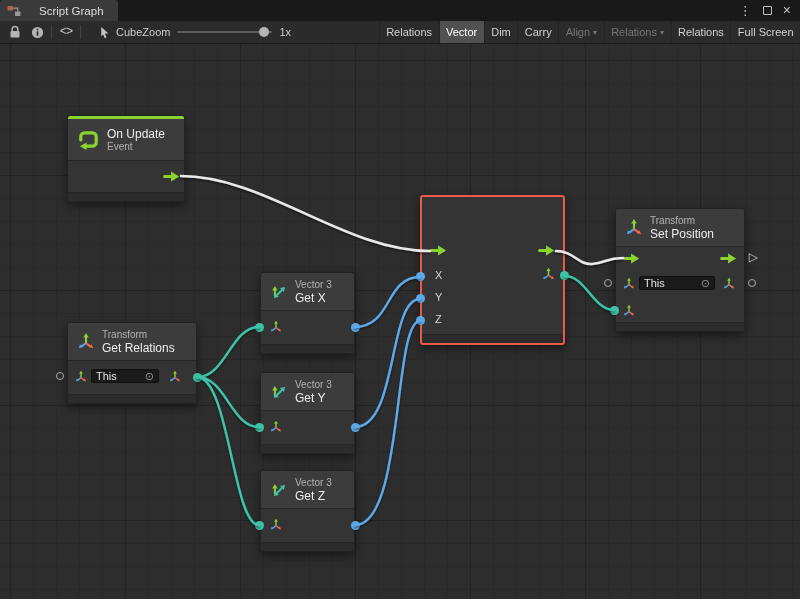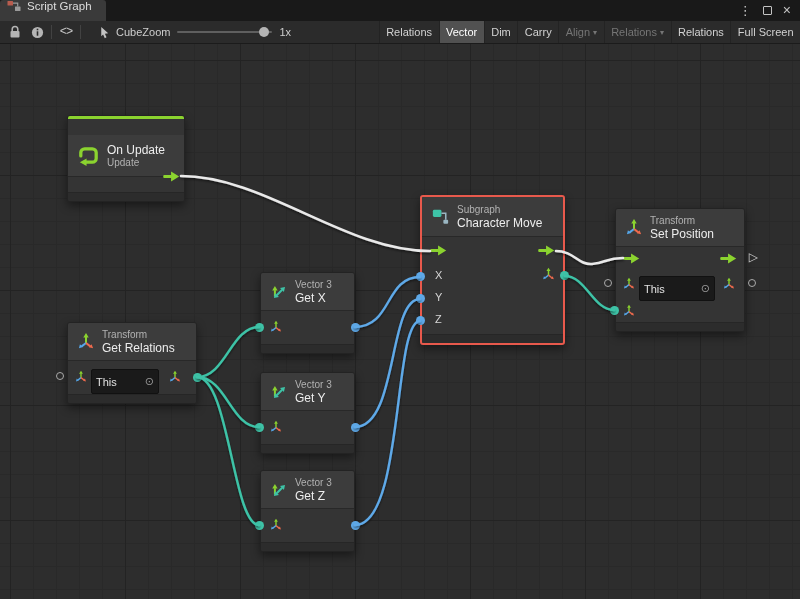--- a/index.html
+++ b/index.html
@@ -2,21 +2,21 @@
 <html><head>
 <meta charset="utf-8">
 <style>
   *{box-sizing:border-box;margin:0;padding:0}
   html,body{width:800px;height:599px;overflow:hidden}
   body{background:#191919;font-family:"Liberation Sans","DejaVu Sans",sans-serif;
        -webkit-user-select:none;user-select:none;cursor:default}
 
   
   .tabbar{height:21px;background:#191919;display:flex;align-items:stretch}
-  .tab{display:flex;gap:6px;background:#3a3a3a;padding:0 14px 0 7px;
+  .tab{display:flex;align-items:center;gap:18px;background:#3a3a3a;padding:0 14px 0 7px;
        font-size:11.5px;color:#dedede;border-radius:3px 3px 0 0}
   .winctl{margin-left:auto;display:flex;align-items:center;gap:11px;padding-right:9px;color:#c3c3c3}
   .winctl .glyph{font-size:13px;line-height:13px}
   .sqico{width:9px;height:9px;border:1.3px solid #c3c3c3;display:inline-block;border-radius:1px}
 
   
   .toolbar{height:23px;background:#2b2b2b;border-bottom:1px solid #1b1b1b;
            display:flex;align-items:center;font-size:11px;color:#cdcdcd;padding-left:4px}
   .tbicon{display:flex;align-items:center;justify-content:center;width:22px;height:100%}
   .tbsep{width:1px;height:14px;background:#424242;margin:0 3px}
@@ -44,34 +44,34 @@
     background-position:10px 16px}
   .wires{position:absolute;left:0;top:0;z-index:3;pointer-events:none}
 
   
   .node{position:absolute;z-index:2;background:#343434;border:1px solid #232323;border-radius:3px;
         box-shadow:0 4px 10px rgba(0,0,0,.45)}
   .node.selected{border:2px solid #e8594c}
   .nstrip{position:absolute;left:0;right:0;top:0;height:3px;background:#8bd32f;border-radius:2px 2px 0 0}
   .nhead{display:flex;align-items:center;gap:6px;height:38px;padding:0 8px;
          background:#3c3c3c;border-bottom:1px solid #282828;border-radius:2px 2px 0 0}
-  .nhead.tall{height:42px;margin-top:19px;border-radius:0}
+  .nhead.tall{height:42px;margin-top:3px;border-radius:0}
   .ntxt{display:flex;flex-direction:column;justify-content:center}
   .nsub{font-size:10px;color:#b2b2b2;line-height:12px}
   .ntitle{font-size:12px;color:#ededed;line-height:14px}
   .nfoot{position:absolute;left:0;right:0;bottom:0;height:9px;background:#2c2c2c;
          border-top:1px solid #262626;border-radius:0 0 2px 2px}
   .pabs{position:absolute}
   .pdot{width:9px;height:9px;border-radius:50%}
   .p-teal{background:#3ec3a7}
   .p-blue{background:#5ea9e8}
   .p-hollow{width:8px;height:8px;border:1.4px solid #aaaaaa;border-radius:50%;background:transparent}
   .ptri{font-size:12px;line-height:13px;color:#cfcfcf}
   .plabel{font-size:11px;color:#d6d6d6;line-height:13px}
-  .thisfield{position:absolute;height:25px;background:#1a1a1a;border:1px solid #111;border-radius:2px;
+  .thisfield{position:absolute;height:14px;background:#1a1a1a;border:1px solid #111;border-radius:2px;
              display:flex;align-items:center;justify-content:space-between;padding:0 4px;
              font-size:11px;color:#e2e2e2}
   .tf-pick{color:#9a9a9a;font-size:11px;line-height:11px}
 </style>
 </head>
 <body>
 
 <svg width="0" height="0" style="position:absolute">
   <defs>
     <symbol id="i-event" viewBox="0 0 26 26">
@@ -214,39 +214,30 @@
   </svg>
 
   <div class="node" style="left:67px;top:71px;width:118px;height:87px">
     <div class="nstrip"></div>
     <div class="nhead tall">
       <svg width="25" height="25">
           <use href="#i-event"></use>
         </svg>
       <div class="ntxt">
         <div class="ntitle">On Update</div>
-        <div class="nsub">Update</div>
+        <div class="nsub">Event</div>
       </div>
     </div>
     <svg class="pabs" style="right:4px;top:55px" width="17" height="11">
         <use href="#i-flow"></use>
       </svg>
     <div class="nfoot"></div>
   </div>
 
   <div class="node selected" style="left:420px;top:151px;width:145px;height:150px">
-    <div class="nhead" style="height:40px">
-      <svg width="21" height="21">
-          <use href="#i-sub"></use>
-        </svg>
-      <div class="ntxt">
-        <div class="nsub">Subgraph</div>
-        <div class="ntitle">Character Move</div>
-      </div>
-    </div>
     <svg class="pabs" style="left:8px;top:48px" width="17" height="11">
         <use href="#i-flow"></use>
       </svg>
     <svg class="pabs" style="right:8px;top:48px" width="17" height="11">
         <use href="#i-flow"></use>
       </svg>
     <span class="pdot p-blue pabs" style="left:-6px;top:75px"></span>
     <span class="plabel pabs" style="left:13px;top:72px">X</span>
     <span class="pdot p-blue pabs" style="left:-6px;top:97px"></span>
     <span class="plabel pabs" style="left:13px;top:94px">Y</span>

